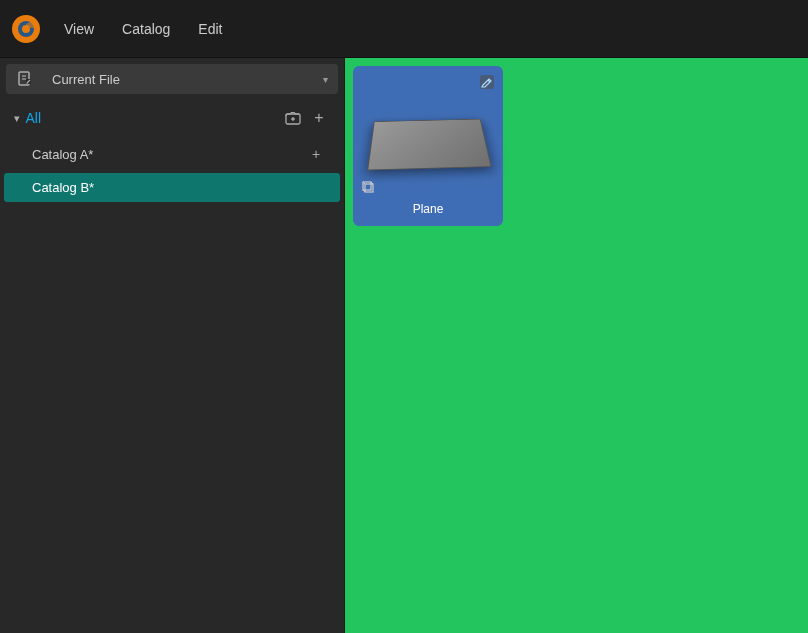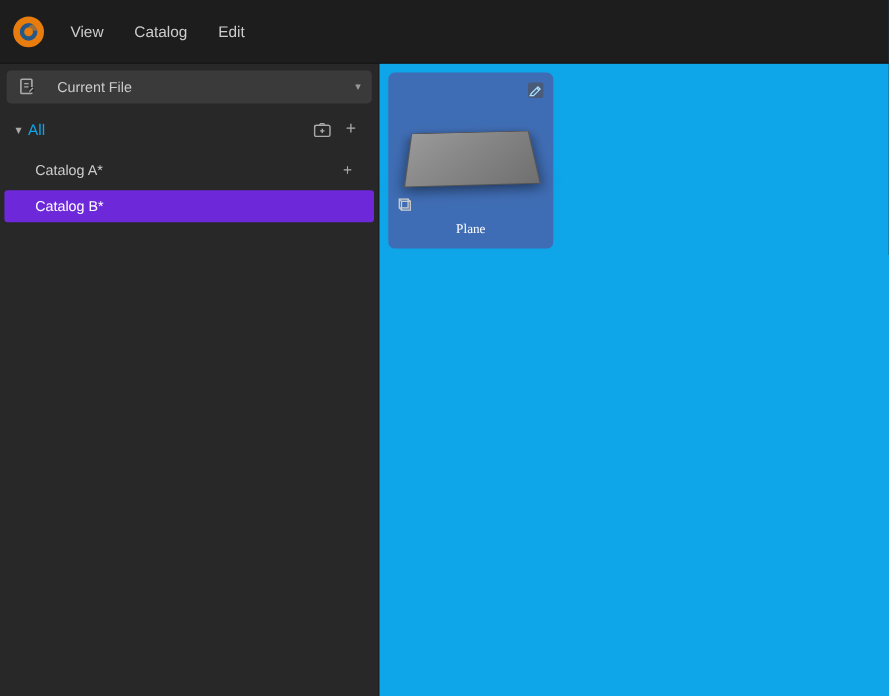--- a/index.html
+++ b/index.html
@@ -122,21 +122,21 @@
       cursor: pointer;
       border-radius: 3px;
       margin: 1px 4px;
       display: flex;
       align-items: center;
       justify-content: space-between;
       color: #cccccc;
       font-size: 13px;
     }
     .sidebar-item.active {
-      background: #6d28d9;
+      background: #0f766e;
       color: #ffffff;
       text-align: center;
     }
     .sidebar-item .item-add-btn {
       width: 20px;
       height: 20px;
       display: flex;
       align-items: center;
       justify-content: center;
       border-radius: 3px;
@@ -153,27 +153,26 @@
       gap: 8px;
       margin: 1px 4px;
       border-radius: 3px;
       color: #cccccc;
       font-size: 13px;
     }
 
     
     .asset-area {
       flex: 1;
-      background: #0ea5e9;
+      background: #22c55e;
       padding: 8px;
       display: flex;
       flex-wrap: wrap;
       align-content: flex-start;
       gap: 6px;
-      font-family: Liberation Serif, serif;
     }
 
     .asset-card {
       width: 150px;
       height: 160px;
       background: #3f6db5;
       border-radius: 6px;
       display: flex;
       flex-direction: column;
       align-items: center;

